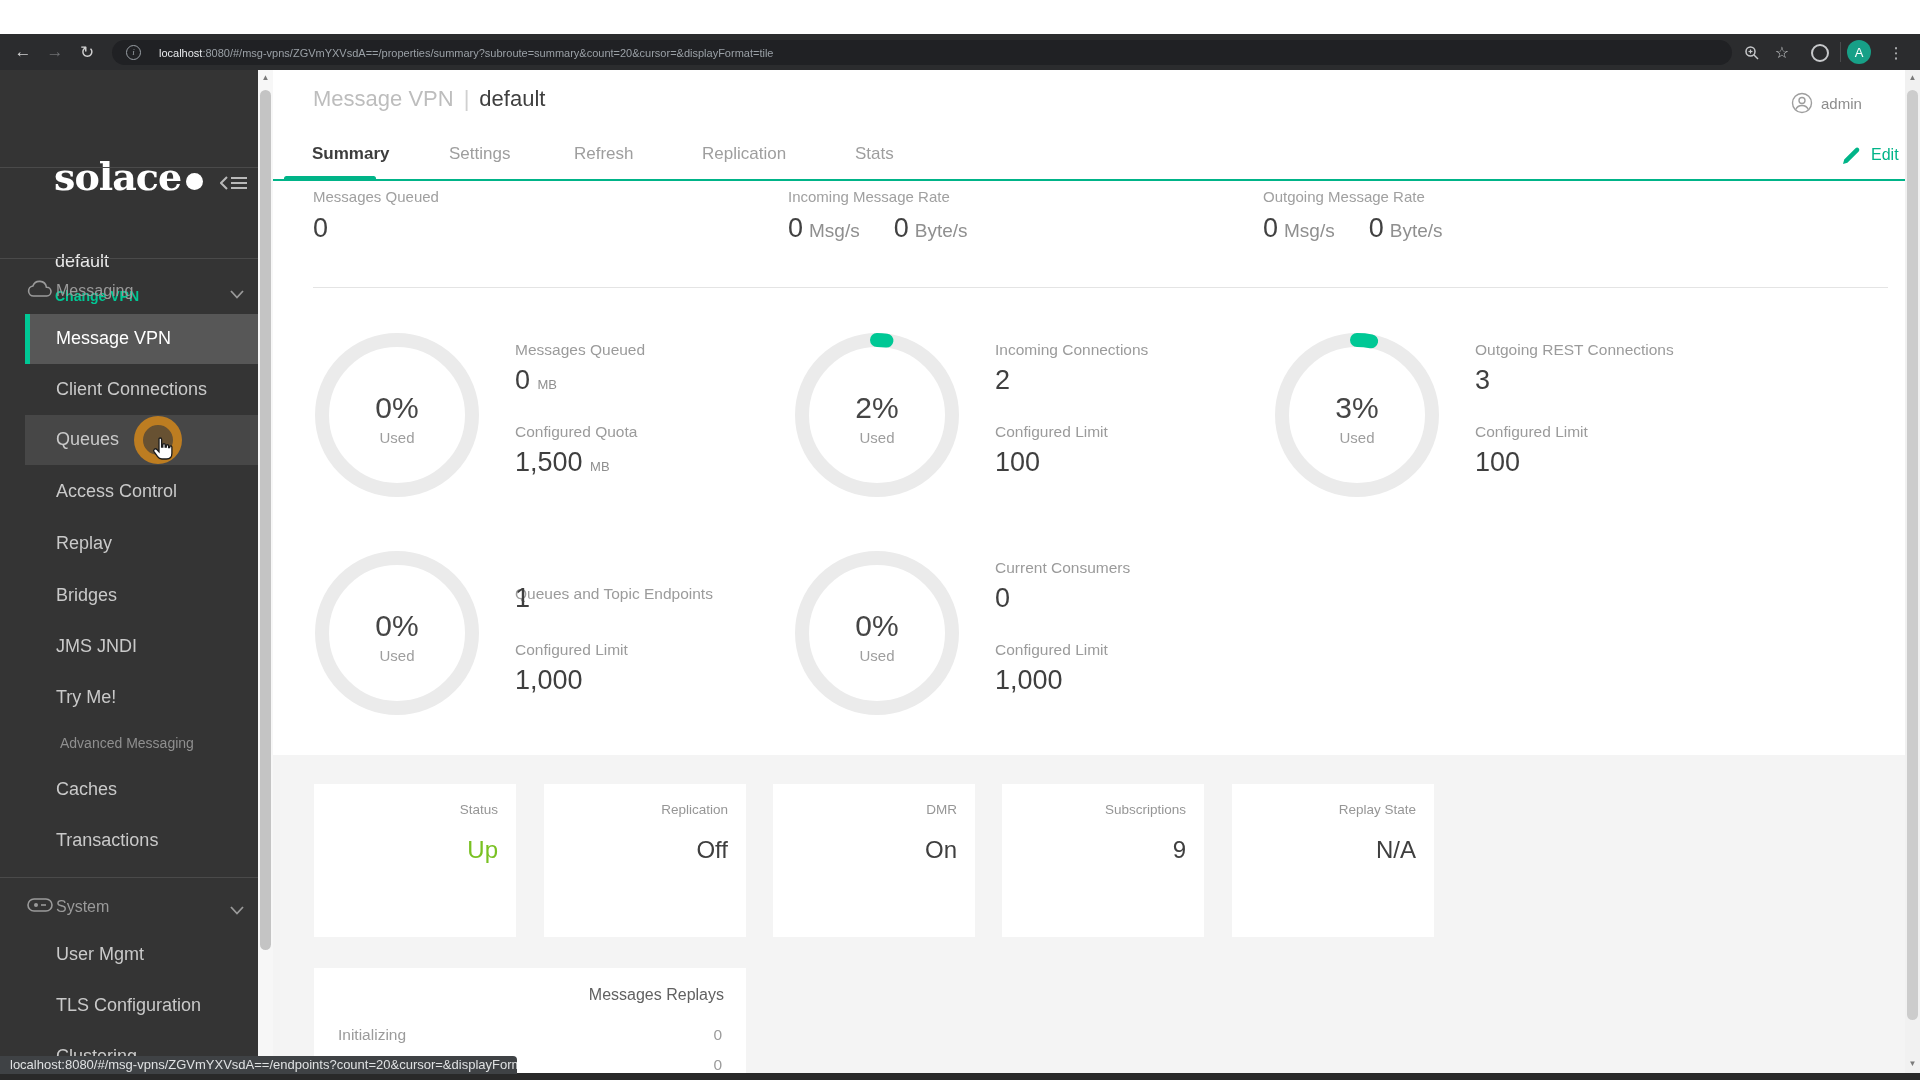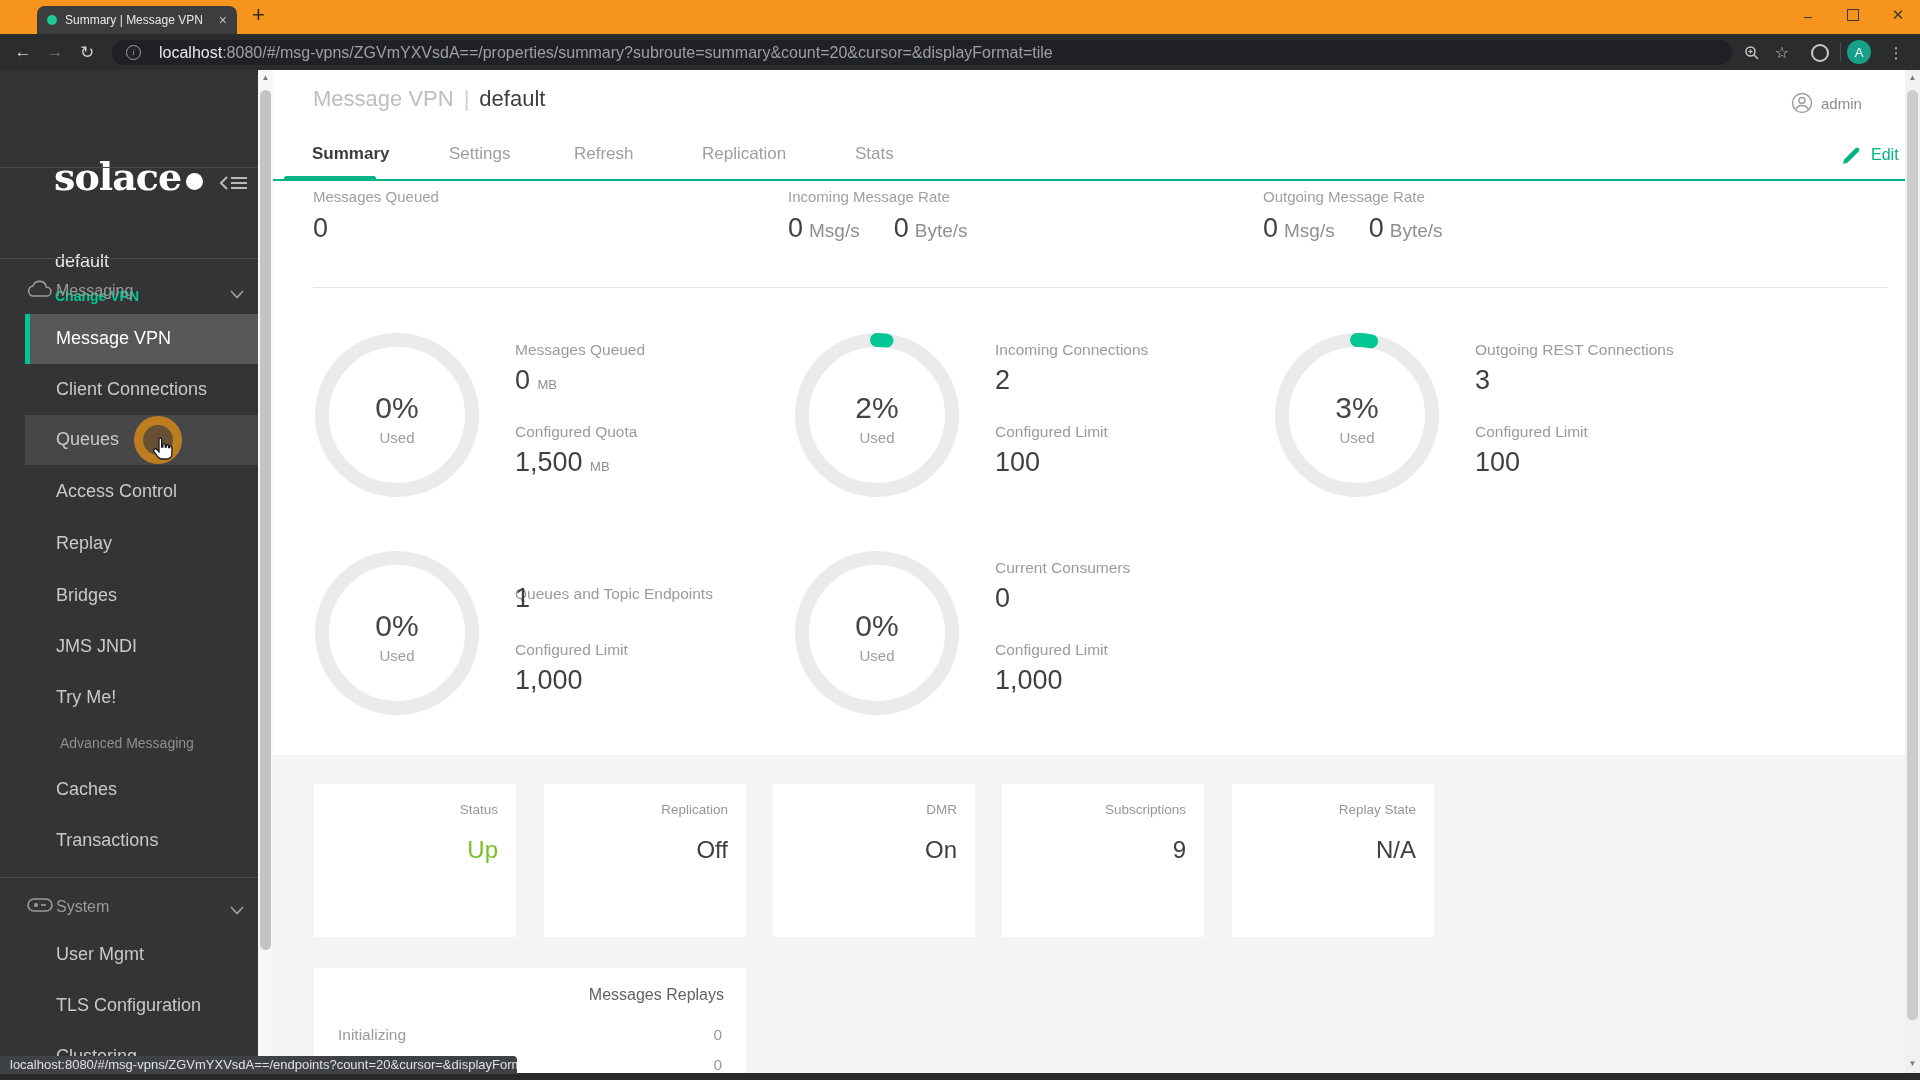--- a/index.html
+++ b/index.html
@@ -18,21 +18,21 @@
   #win-min{left:1786px;} #win-close{left:1876px;}
   #win-max{left:1831px;} #win-max .box{width:10px;height:10px;border:1.5px solid #3a3a3a;}
   #toolbar{position:absolute;left:0;top:34px;width:1920px;height:36px;background:#2b2c2e;}
   .navico{position:absolute;top:0;height:36px;display:flex;align-items:center;justify-content:center;
     width:30px;color:#d0d0d0;font-size:17px;}
   #nav-back{left:8px;} #nav-fwd{left:40px;color:#6e6f72;} #nav-reload{left:72px;}
   #urlbox{position:absolute;left:112px;top:40px;width:1620px;height:25px;background:#202124;
     border-radius:13px;display:flex;align-items:center;padding:0 14px;box-sizing:border-box;}
   #info-ico{width:13px;height:13px;border:1.3px solid #9aa0a6;border-radius:50%;color:#9aa0a6;
     font-size:9px;line-height:13px;text-align:center;font-style:italic;font-family:"Liberation Serif",serif;flex:0 0 auto;}
-  #urltext{margin-left:10px;font-size:16px;white-space:nowrap;overflow:hidden;padding-left:8px;}
+  #urltext{margin-left:10px;font-size:11px;white-space:nowrap;overflow:hidden;padding-left:8px;}
   #urltext .host{color:#e8eaed;} #urltext .rest{color:#9aa0a6;}
   .tbico{position:absolute;top:36px;height:33px;display:flex;align-items:center;justify-content:center;
     width:28px;color:#c7c9cb;font-size:15px;}
   #ico-zoom{left:1738px;} #ico-star{left:1768px;font-size:16px;}
   #ico-ext{left:1806px;} #ico-ext .c{width:14px;height:14px;border:2px solid #c7c9cb;border-radius:50%;}
   #tb-divider{position:absolute;left:1840px;top:42px;width:1px;height:20px;background:#4a4b4d;}
   #avatar{position:absolute;left:1847px;top:40px;width:24px;height:24px;border-radius:50%;
     background:#17a087;color:#fff;font-size:13px;display:flex;align-items:center;justify-content:center;}
   #ico-menu{left:1882px;font-size:15px;letter-spacing:0;}
   
@@ -122,33 +122,20 @@
   #bottom-strip{position:absolute;left:0;top:1073px;width:1920px;height:7px;background:#292929;z-index:3;}
   #status-bubble{position:absolute;left:0;top:1056px;width:517px;height:18px;background:#3f4245;
     border-top-right-radius:4px;z-index:4;color:#dfe1e2;font-size:13px;line-height:18px;
     padding-left:10px;box-sizing:border-box;white-space:nowrap;overflow:hidden;}
 </style>
 </head>
 <body>
 
 <div id="screen">
 
-  <div id="tabbar">
-    <div id="tab">
-      <span id="tab-favicon"></span>
-      <span id="tab-title">Summary | Message VPN</span>
-      <span id="tab-close">×</span>
-    </div>
-    <span id="newtab">+</span>
-    <div class="wctl" id="win-min">–</div>
-    <div class="wctl" id="win-max">
-        <span class="box"></span>
-      </div>
-    <div class="wctl" id="win-close">✕</div>
-  </div>
 
   <div id="toolbar">
     <div class="navico" id="nav-back">←</div>
     <div class="navico" id="nav-fwd">→</div>
     <div class="navico" id="nav-reload">↻</div>
   </div>
   <div id="urlbox">
     <span id="info-ico">i</span>
     <span id="urltext"><span class="host">localhost</span><span class="rest">:8080/#/msg-vpns/ZGVmYXVsdA==/properties/summary?subroute=summary&amp;count=20&amp;cursor=&amp;displayFormat=tile</span></span>
   </div>

